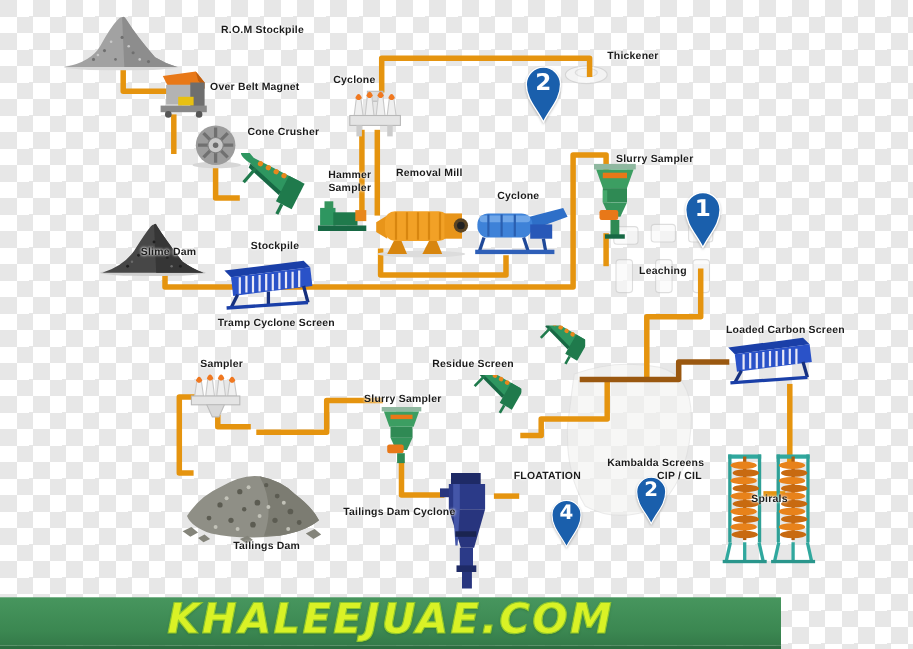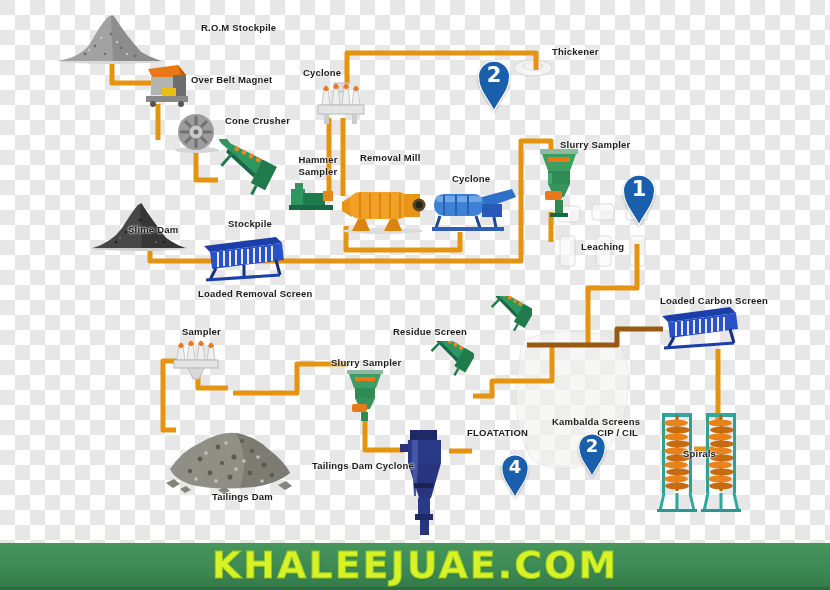--- a/index.html
+++ b/index.html
@@ -20,24 +20,24 @@
   .lbl.wrap{white-space:normal;text-align:center;line-height:1.25;}
   .pin{position:absolute;z-index:5;width:36px;height:52px;}
   .pin svg{display:block;width:100%;height:100%;filter:drop-shadow(0 1px 1px rgba(0,0,0,.25));}
   .pin .num{
     position:absolute;left:0;top:3px;width:100%;text-align:center;
     color:#fff;font-weight:bold;font-size:21px;font-family:"DejaVu Sans",sans-serif;
   }
   .pin.small{width:30px;height:44px;}
   .pin.small .num{font-size:18px;top:2px;}
   .banner{
-    position:absolute;left:0;bottom:0;width:830px;height:47px;z-index:6;
+    position:absolute;left:0;bottom:0;width:710px;height:47px;z-index:6;
     background:linear-gradient(#47965e,#3b8751 70%,#347a49);
     border-bottom:3px solid #2c6e40;box-sizing:border-box;
-    display:flex;align-items:center;justify-content:center;
+    display:flex;align-items:flex-start;justify-content:center;font-style:italic;
   }
   .banner .wm{
     font-family:"DejaVu Sans",sans-serif;font-weight:bold;font-size:38px;
     color:#d9f226;letter-spacing:2px;line-height:1;
     text-shadow:0 0 1px #7fbf2a,0 1px 2px rgba(30,90,40,.6);
     -webkit-text-stroke:1px #8fc62e;
   }
 </style>
 </head>
 <body>
@@ -470,21 +470,21 @@
   <div class="lbl" style="left:225px;top:115px;">Cone Crusher</div>
   <div class="lbl" style="left:303px;top:67px;">Cyclone</div>
   <div class="lbl" style="left:552px;top:46px;">Thickener</div>
   <div class="lbl wrap" style="left:286px;top:154px;width:64px;text-align:center;">Hammer Sampler</div>
   <div class="lbl" style="left:360px;top:152px;">Removal Mill</div>
   <div class="lbl" style="left:452px;top:173px;">Cyclone</div>
   <div class="lbl" style="left:560px;top:139px;">Slurry Sampler</div>
   <div class="lbl" style="left:581px;top:193px;margin-top:48px;">Leaching</div>
   <div class="lbl" style="left:128px;top:189px;margin-top:35px;">Slime Dam</div>
   <div class="lbl" style="left:228px;top:218px;">Stockpile</div>
-  <div class="lbl" style="left:198px;top:288px;">Loaded Removal Screen</div>
+  <div class="lbl" style="left:198px;top:288px;">Tramp Cyclone Screen</div>
   <div class="lbl" style="left:393px;top:326px;">Residue Screen</div>
   <div class="lbl" style="left:660px;top:295px;">Loaded Carbon Screen</div>
   <div class="lbl" style="left:182px;top:326px;">Sampler</div>
   <div class="lbl" style="left:331px;top:357px;">Slurry Sampler</div>
   <div class="lbl" style="left:467px;top:427px;">FLOATATION</div>
   <div class="lbl" style="left:552px;top:416px;width:86px;text-align:center;">Kambalda Screens</div>
   <div class="lbl" style="left:552px;top:427px;width:86px;text-align:right;">CIP / CIL</div>
   <div class="lbl" style="left:312px;top:460px;text-align:center;">Tailings Dam Cyclone</div>
   <div class="lbl" style="left:212px;top:491px;">Tailings Dam</div>
   <div class="lbl" style="left:683px;top:403px;margin-top:45px;">Spirals</div>

